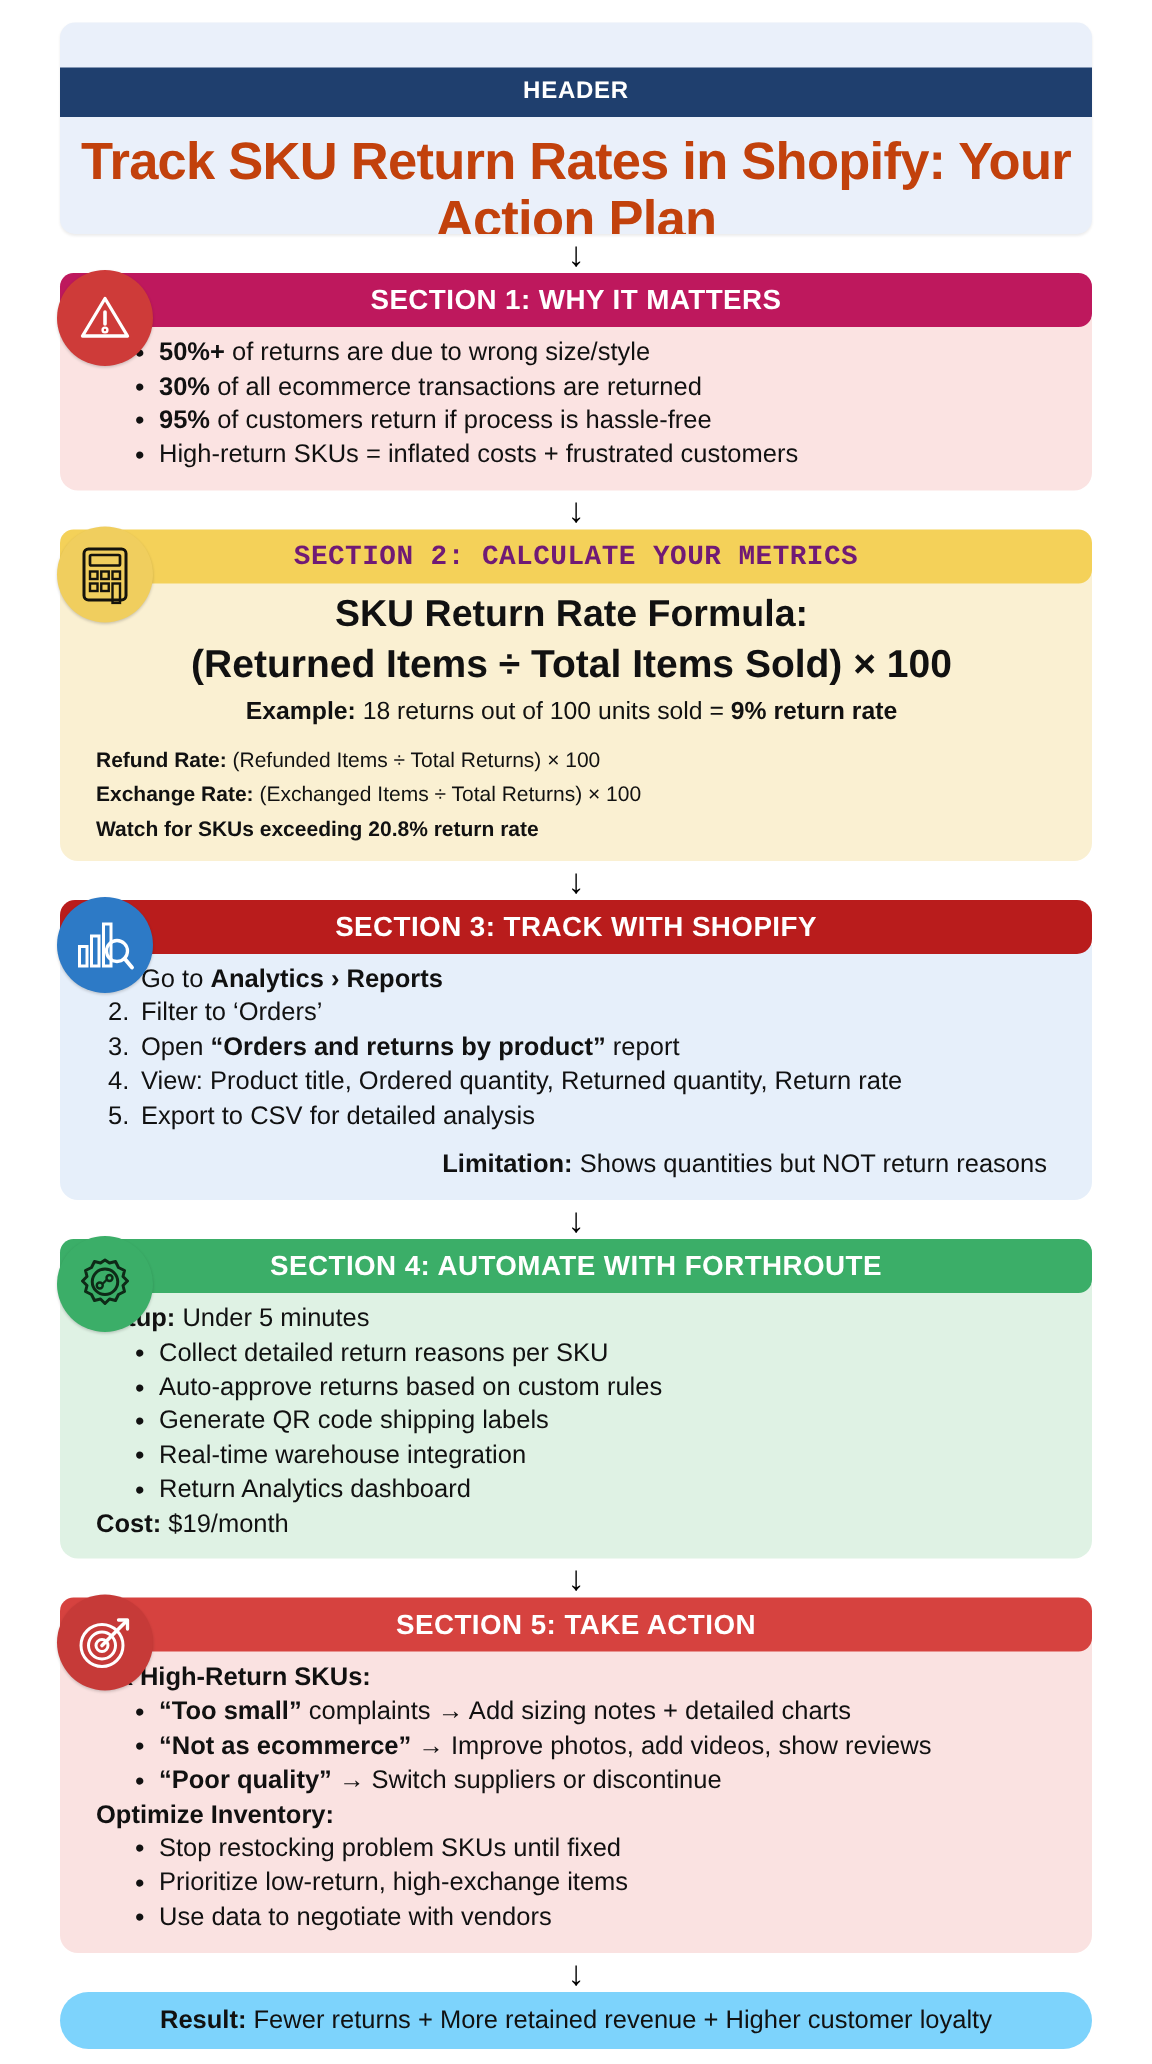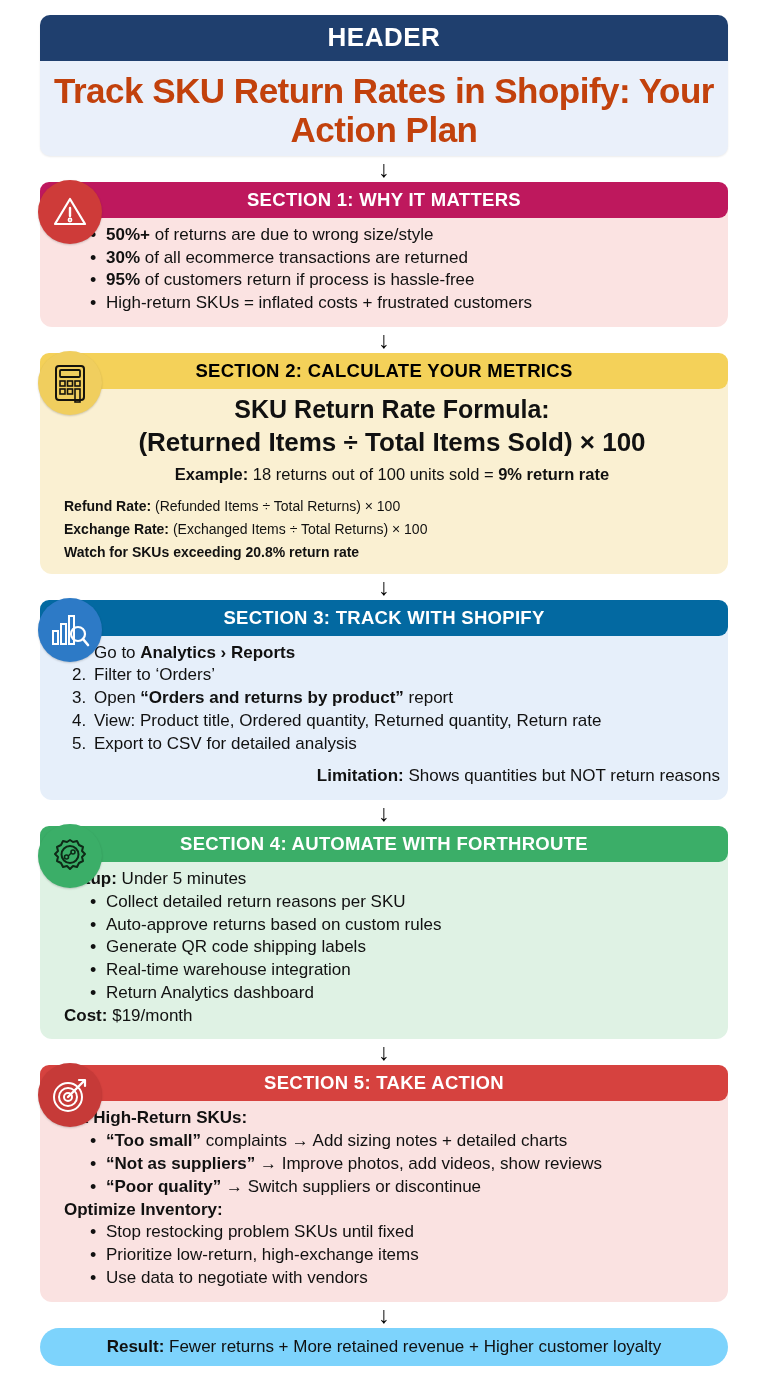--- a/index.html
+++ b/index.html
@@ -25,23 +25,24 @@
     border-radius: 10px;
     overflow: hidden;
     background: #EAF0FA;
     box-shadow: 0 1px 2px rgba(0,0,0,0.08);
   }
   .header-bar {
     background: #1F3F6E;
     color: #ffffff;
     text-align: center;
     font-weight: bold;
-    font-size: 26px;
+    font-size: 16px;
     letter-spacing: 0.5px;
     padding: 7px 0 8px 0;
+    margin-top: 30px;
   }
   .header-body {
     padding: 10px 14px 12px 14px;
     text-align: center;
   }
   .header-title {
     font-size: 35px;
     font-weight: bold;
     color: #c2410c;
     line-height: 1.12;
@@ -72,21 +73,21 @@
     color: #ffffff;
     font-weight: bold;
     font-size: 18.5px;
     letter-spacing: 0.3px;
     position: relative;
     z-index: 2;
   }
   .sec-body {
     border-radius: 0 0 12px 12px;
     margin-top: -6px;
-    padding: 12px 8px 12px 24px;
+    padding: 12px 30px 12px 24px;
     position: relative;
     z-index: 1;
     font-size: 17px;
     line-height: 1.34;
   }
   .badge {
     position: absolute;
     left: -2px;
     top: -2px;
     width: 64px;
@@ -97,25 +98,25 @@
     justify-content: center;
     z-index: 3;
     box-shadow: 0 1px 2px rgba(0,0,0,0.18);
   }
 
   
   .s1 .sec-bar { background: #be185d; }
   .s1 .sec-body { background: #FBE3E2; }
   .s1 .badge { background: #CE3B39; }
 
-  .s2 .sec-bar { background: #F4D159; color: #000000; }
+  .s2 .sec-bar { background: #F4D159; color: #701a75; font-family: Liberation Mono, monospace; }
   .s2 .sec-body { background: #FAF0D2; }
   .s2 .badge { background: #F0CE5E; }
 
-  .s3 .sec-bar { background: #0369a1; }
+  .s3 .sec-bar { background: #b91c1c; border-radius: 10px; }
   .s3 .sec-body { background: #E6EFFA; }
   .s3 .badge { background: #2D7AC6; }
 
   .s4 .sec-bar { background: #3BAE68; }
   .s4 .sec-body { background: #DFF2E4; }
   .s4 .badge { background: #3BAE68; }
 
   .s5 .sec-bar { background: #D6423F; }
   .s5 .sec-body { background: #FAE2E1; }
   .s5 .badge { background: #C63A38; }
@@ -304,21 +305,21 @@
         <circle cx="18" cy="22" r="4" fill="none" stroke="#ffffff" stroke-width="2"></circle>
         <line x1="18" y1="22" x2="34" y2="6" stroke="#ffffff" stroke-width="2.4" stroke-linecap="round"></line>
         <path d="M29 5 L35 5 L35 11" fill="none" stroke="#ffffff" stroke-width="2.2" stroke-linecap="round" stroke-linejoin="round"></path>
       </svg>
     </div>
     <div class="sec-bar">SECTION 5: TAKE ACTION</div>
     <div class="sec-body">
       <div class="sub-head">Fix High-Return SKUs:</div>
       <ul class="bullets">
         <li><b>“Too small”</b><span> complaints → Add sizing notes + detailed charts</span></li>
-        <li><b>“Not as suppliers”</b><span> → Improve photos, add videos, show reviews</span></li>
+        <li><b>“Not as ecommerce”</b><span> → Improve photos, add videos, show reviews</span></li>
         <li><b>“Poor quality”</b><span> → Switch suppliers or discontinue</span></li>
       </ul>
       <div class="sub-head">Optimize Inventory:</div>
       <ul class="bullets">
         <li>Stop restocking problem SKUs until fixed</li>
         <li>Prioritize low-return, high-exchange items</li>
         <li>Use data to negotiate with vendors</li>
       </ul>
     </div>
   </div>

